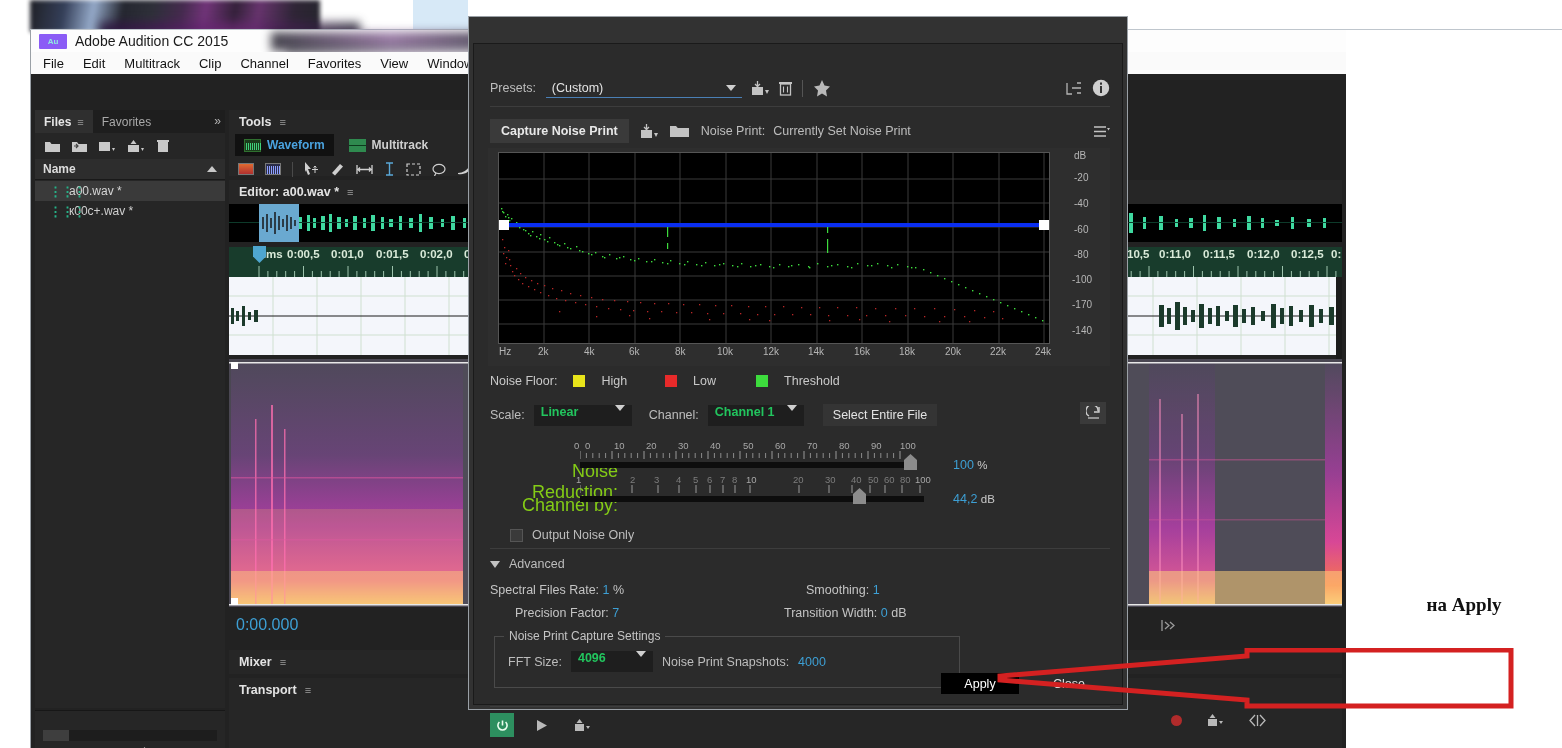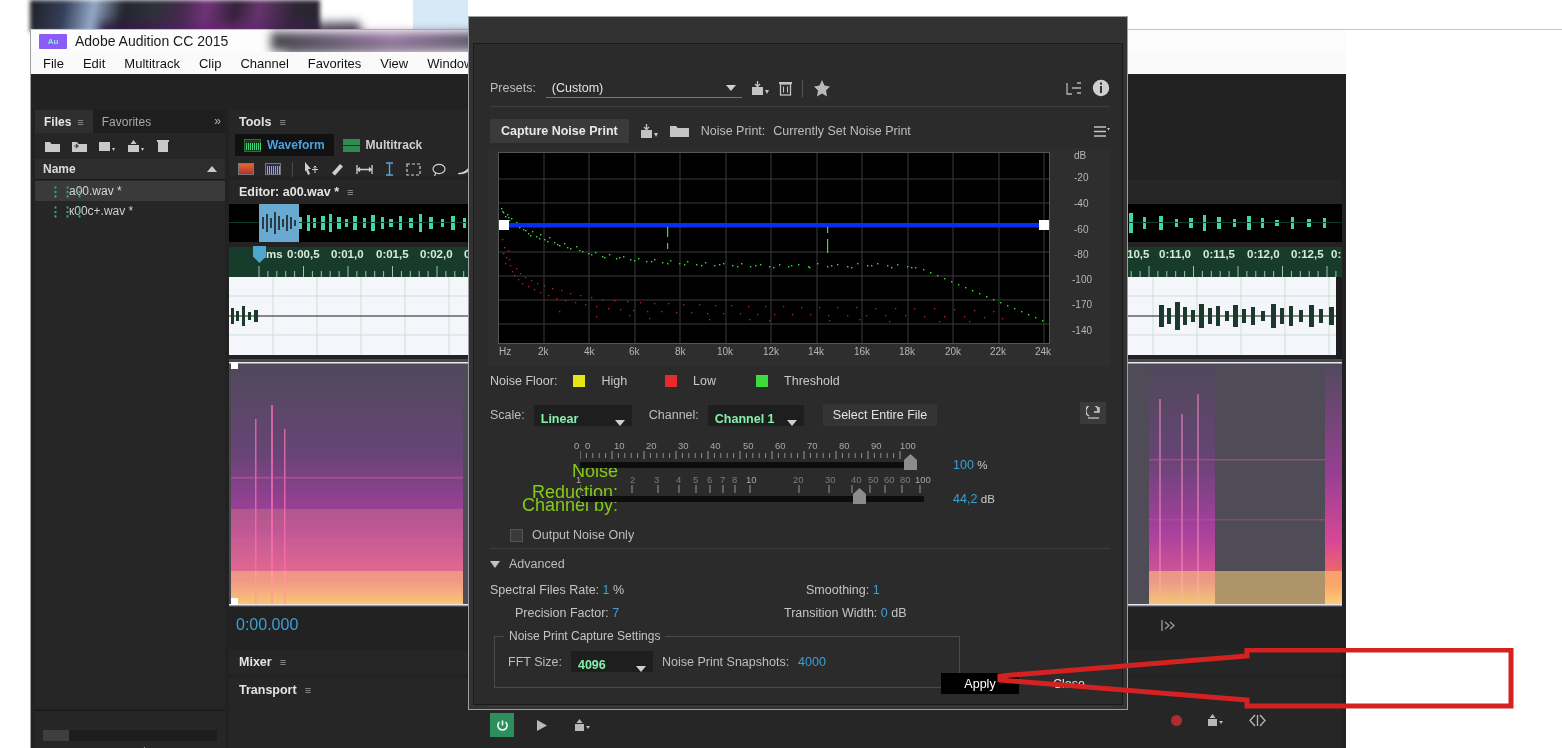--- a/index.html
+++ b/index.html
@@ -75,21 +75,21 @@
             border-top:1px solid #171717; }
   .lp-scroll { position:absolute; left:12px; top:656px; width:174px; height:11px; background:#1d1d1d; }
   .lp-scroll i { position:absolute; left:0; top:0; width:26px; height:11px; background:#3e3e3e; }
   .lp-btns { position:absolute; left:72px; top:673px; display:flex; gap:24px; color:#c7c7c7; font-size:13px;}
 
   
   .tools-panel { position:absolute; left:198px; top:36px; width:258px; height:66px; background:#262626; }
   .panel-hdr { height:24px; display:flex; align-items:center; padding-left:10px;
                font-size:12.5px; color:#e3e3e3; font-weight:bold; background:#262626; }
   .panel-hdr .ham { margin-left:8px; font-weight:normal; color:#9e9e9e; font-size:11px;}
-  .mode-row { display:flex; align-items:flex-end; gap:0; padding-left:6px; }
+  .mode-row { display:flex; align-items:flex-end; gap:6px; padding-left:6px; }
   .mode-btn { display:flex; align-items:center; gap:6px; height:22px; padding:0 9px;
               font-size:12px; color:#cfcfcf; font-weight:bold; }
   .mode-btn.active { background:#111; color:#4aa3e0; }
   .wf-ico { width:17px;height:13px;background:#1b3b1b;border:1px solid #2f6f2f; position:relative;}
   .wf-ico:after{content:"";position:absolute;left:1px;top:3px;width:15px;height:7px;
      background:repeating-linear-gradient(90deg,#3fd07a 0 1px,transparent 1px 2px);}
   .mt-ico { width:17px;height:13px;background:#2f8a4f; position:relative;}
   .mt-ico:after{content:"";position:absolute;left:0;top:6px;width:17px;height:1px;background:#0d3a1d;}
   .tool-row { display:flex; align-items:center; gap:11px; padding-left:9px; height:26px;
               color:#cfcfcf; font-size:13px; }
@@ -132,22 +132,22 @@
     color:#fff; font-size:11px; display:flex;align-items:center;justify-content:center;
     border-radius:2px; font-weight:bold;}
   .dlg-body { position:absolute; left:4px; top:26px; width:650px; height:662px; background:#2b2b2b;
               border:1px solid #1a1a1a; }
 
   .presets-row { position:absolute; left:16px; top:30px; width:620px; height:28px;
                  display:flex; align-items:center; gap:10px; }
   .lbl { color:#bdbdbd; font-size:12.5px; }
   .combo { background:#2b2b2b; border-bottom:1px solid #4a7fb5; height:20px; display:flex;
            align-items:center; justify-content:space-between; padding:0 6px; color:#e4e4e4; font-size:12.5px;}
-  .combo2 { background:#1e1e1e; height:21px; display:flex; align-items:flex-end;
-            justify-content:space-between; padding:0 7px; color:#86efac; font-size:12.5px; font-weight:bold;}
+  .combo2 { background:#1e1e1e; height:21px; display:flex; align-items:flex-start;
+            justify-content:space-between; padding:0 7px; color:#22c55e; font-size:12.5px; font-weight:bold;}
   .caret { width:0;height:0;border-left:5px solid transparent;border-right:5px solid transparent;
            border-top:6px solid #cfcfcf;}
   .sep-v { width:1px; height:17px; background:#555; }
   .divider { position:absolute; left:16px; width:620px; height:1px; background:#3d3d3d; }
 
   .capture-row { position:absolute; left:16px; top:74px; width:620px; height:26px;
                  display:flex; align-items:center; gap:12px; }
   .btn { background:#3a3a3a; color:#e8e8e8; font-size:12.5px; font-weight:bold;
          height:24px; display:flex; align-items:center; padding:0 11px; }
   .btn-plain { background:#343434; color:#e3e3e3; font-size:12.5px; height:22px;
@@ -1300,15 +1300,16 @@
     </div>
 
     <div class="apply-btn" style="left:472px;top:656px">Apply</div>
     <div class="close-btn" style="left:570px;top:656px">Close</div>
   </div>
 
   <svg class="arrow-svg" width="520" height="62">
     <path d="M252 8 L252 2 L516 2 L516 58 L252 58 L252 52 L5 32 L5 28 Z" fill="none" stroke="#d42121" stroke-width="5"></path>
   </svg>
   <div class="annot-txt">
+    <div>на Apply</div>
   </div>
 
 </div>
 
 </body></html>

